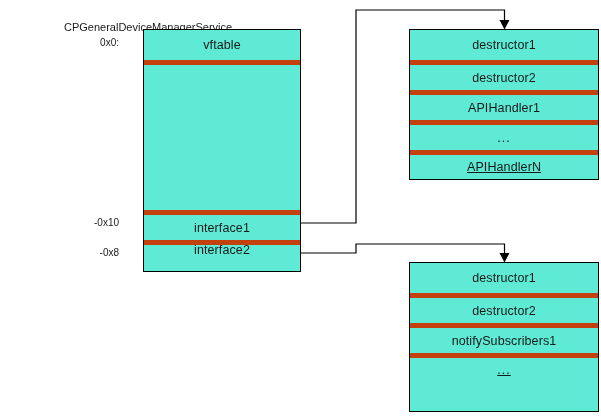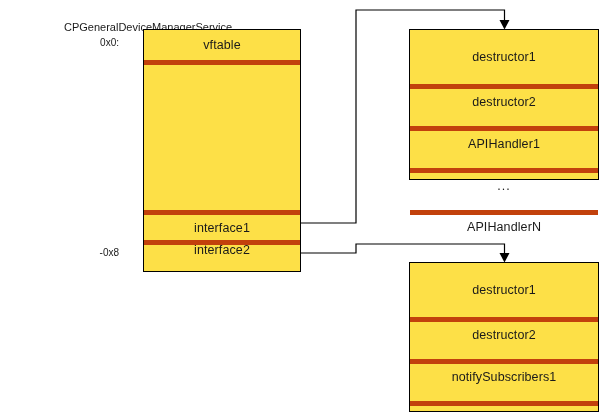--- a/index.html
+++ b/index.html
@@ -18,21 +18,21 @@
     height: 416px;
     background: #ffffff;
     overflow: hidden;
   }
 
   
   .obj-box {
     position: absolute;
     box-sizing: border-box;
     border: 1px solid #000000;
-    background: #fde047;
+    background: #5eead4;
   }
   .row {
     box-sizing: border-box;
     width: 100%;
     display: flex;
     align-items: center;
     justify-content: center;
     font-size: 12.5px;
     color: #1a1a1a;
     white-space: nowrap;
@@ -67,22 +67,22 @@
     top: 29px;
     width: 190px;
     height: 151px;
   }
   #vtable-notify {
     left: 409px;
     top: 262px;
     width: 190px;
     height: 150px;
   }
-  #vtable-api .row, #vtable-notify .row { height: 30px; margin-top: 12px; }
-  #vtable-api .row:last-child, #vtable-notify .row:last-child { height: 29px; }
+  #vtable-api .row, #vtable-notify .row { height: 30px; }
+  #vtable-api .row:last-child, #vtable-notify .row:last-child { height: 29px; text-decoration: underline; }
 
   
   #object-title {
     position: absolute;
     left: 64px;
     top: 21px;
     font-size: 11px;
     color: #1a1a1a;
     white-space: nowrap;
   }
@@ -122,20 +122,21 @@
   }
 </style>
 </head>
 <body>
 
 <div id="canvas">
 
   <div id="object-title">CPGeneralDeviceManagerService</div>
 
   <div class="offset-label" id="offset-0">0x0:</div>
+  <div class="offset-label" id="offset-1">-0x10</div>
   <div class="offset-label" id="offset-2">-0x8</div>
 
   <div class="obj-box" id="main-object">
     <div class="row r-vftable">vftable</div>
     <div class="row r-gap blank"></div>
     <div class="row r-if1">interface1</div>
     <div class="row r-if2">interface2</div>
   </div>
 
   <div class="obj-box" id="vtable-api">

